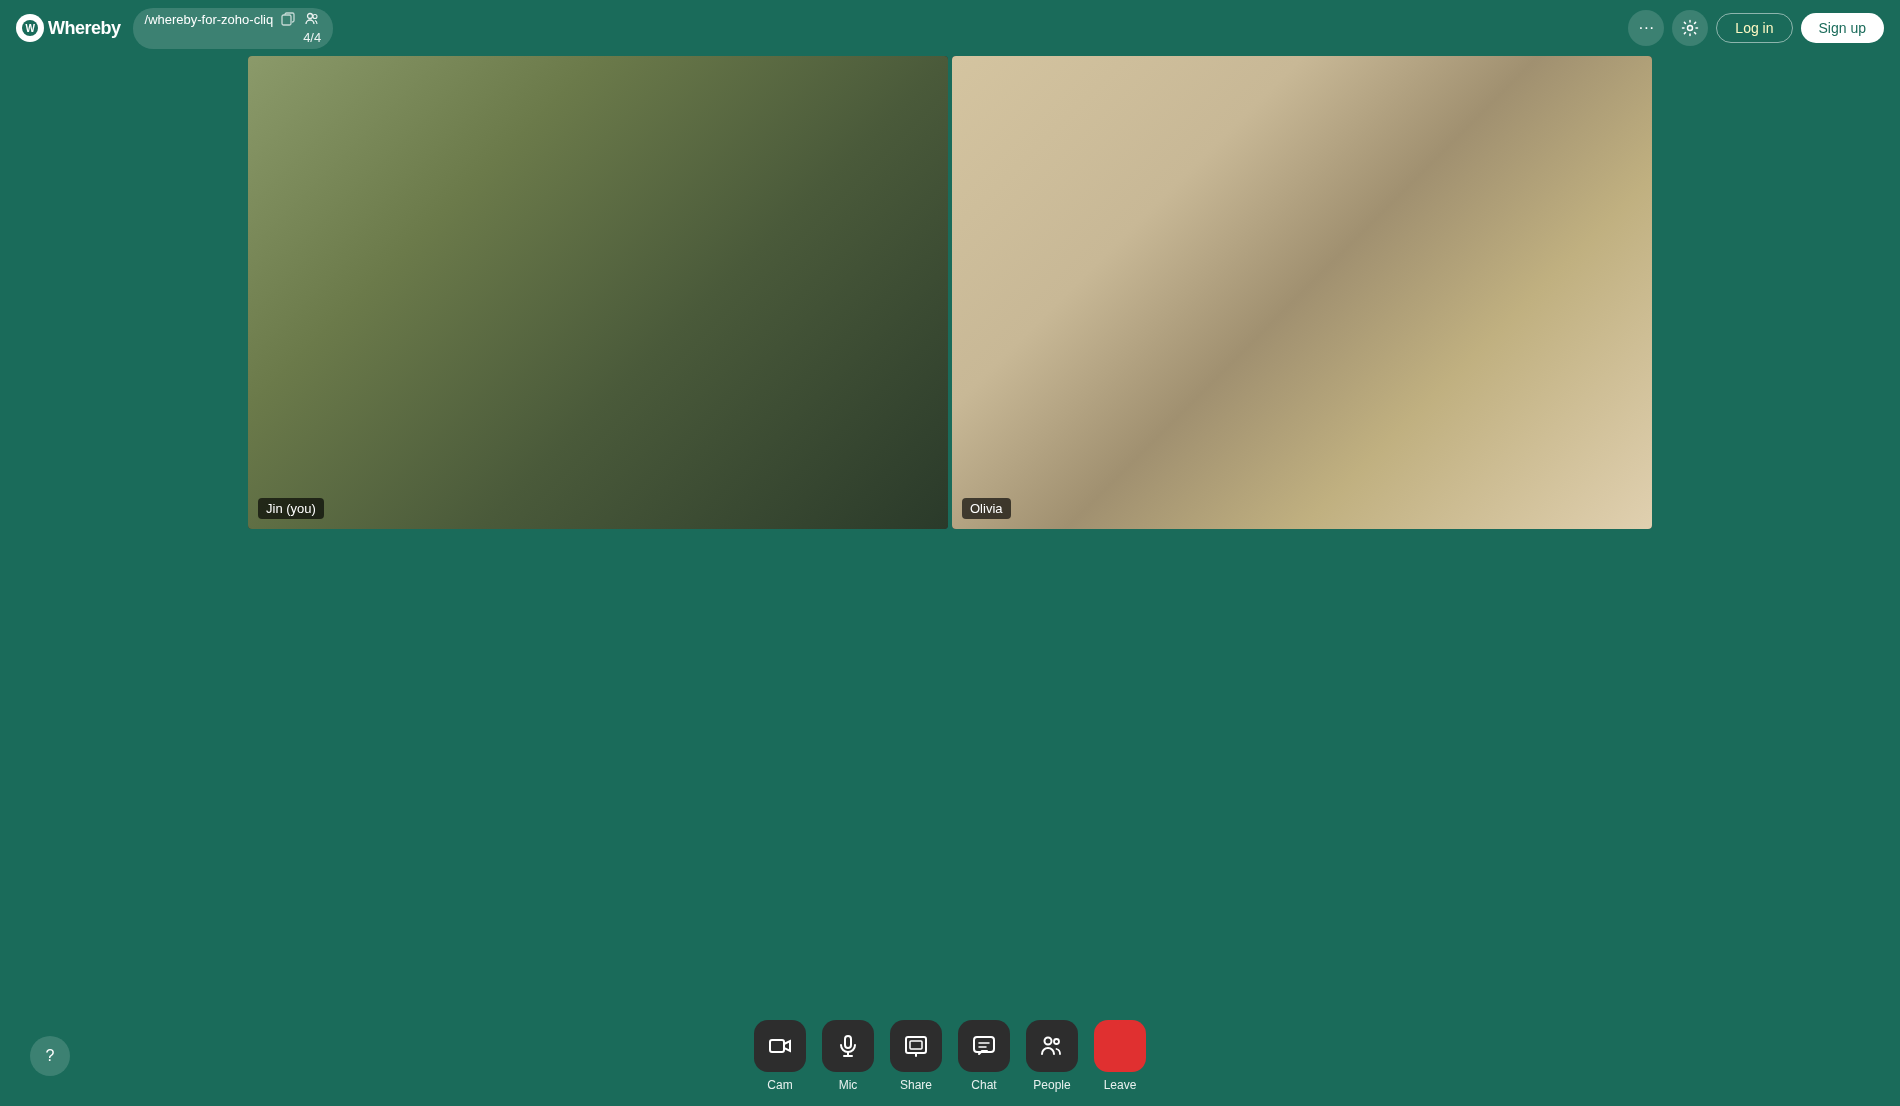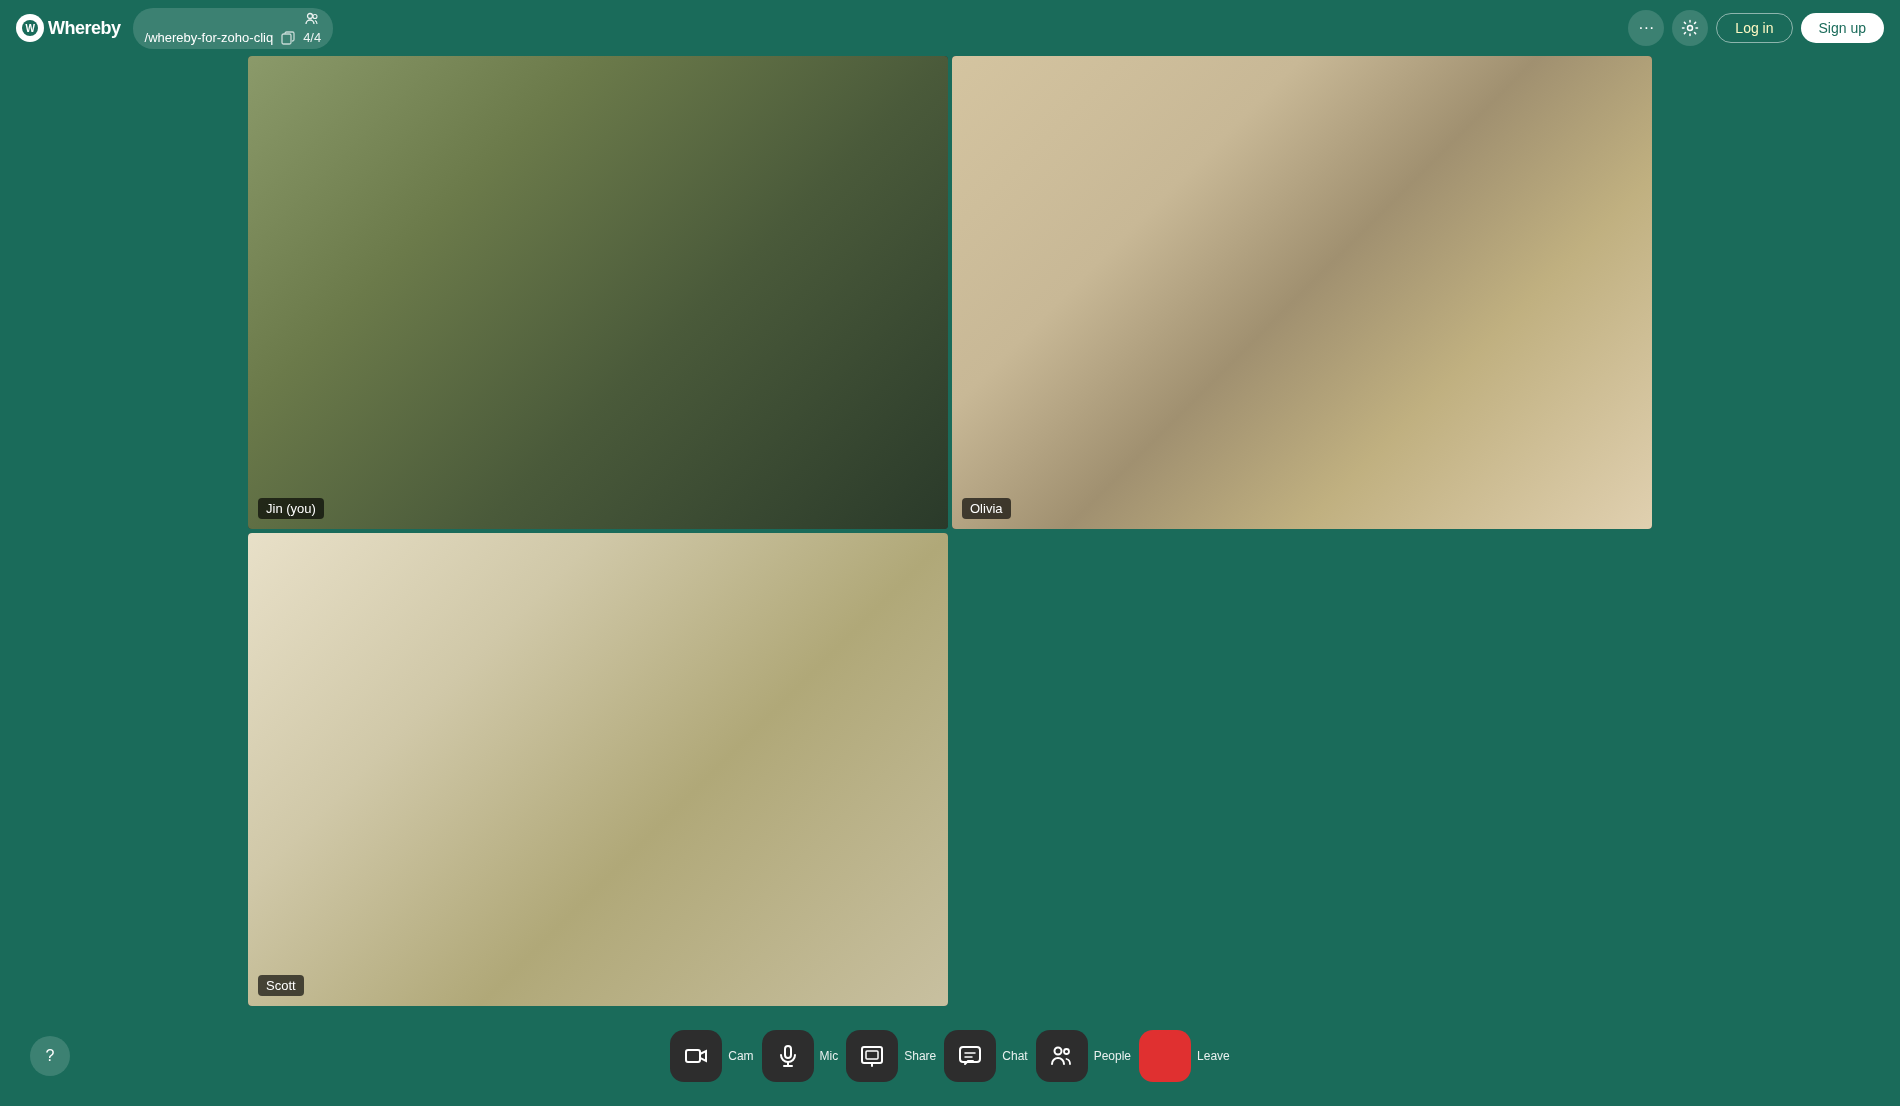--- a/index.html
+++ b/index.html
@@ -40,21 +40,21 @@
       height: 28px;
       background: white;
       border-radius: 50%;
       display: flex;
       align-items: center;
       justify-content: center;
     }
 
     .room-pill {
       display: flex;
-      align-items: flex-end;
+      align-items: flex-start;
       gap: 8px;
       background: rgba(255,255,255,0.15);
       border-radius: 20px;
       padding: 4px 12px;
       color: white;
       font-size: 13px;
     }
 
     .room-pill .copy-icon {
       opacity: 0.7;
@@ -173,21 +173,21 @@
       height: 100px;
       background: #1a6b5a;
       display: flex;
       align-items: center;
       justify-content: center;
       gap: 8px;
     }
 
     .tool-btn {
       display: flex;
-      flex-direction: row;
+      flex-direction: column;
       align-items: center;
       gap: 6px;
       cursor: pointer;
       min-width: 60px;
     }
 
     .tool-btn-icon {
       width: 52px;
       height: 52px;
       border-radius: 14px;
@@ -331,26 +331,20 @@
   </div>
 
   <div class="video-cell video-cell-2">
     <div class="video-bg face-overlay face-olivia"></div>
     <div class="name-tag">
       <span>Olivia</span>
     </div>
   </div>
 
 
-  <div class="video-cell video-cell-4">
-    <div class="video-bg face-overlay face-scott"></div>
-    <div class="name-tag">
-      <span>Scott</span>
-    </div>
-  </div>
 </div>
 
 <div class="toolbar">
 
   <div class="tool-btn">
     <div class="tool-btn-icon">
       <svg width="24" height="24" viewBox="0 0 24 24" fill="none">
         <rect x="2" y="6" width="14" height="12" rx="2" stroke="white" stroke-width="2" fill="none"></rect>
         <path d="M16 10l6-3v10l-6-3V10z" stroke="white" stroke-width="2" fill="none"></path>
       </svg>

